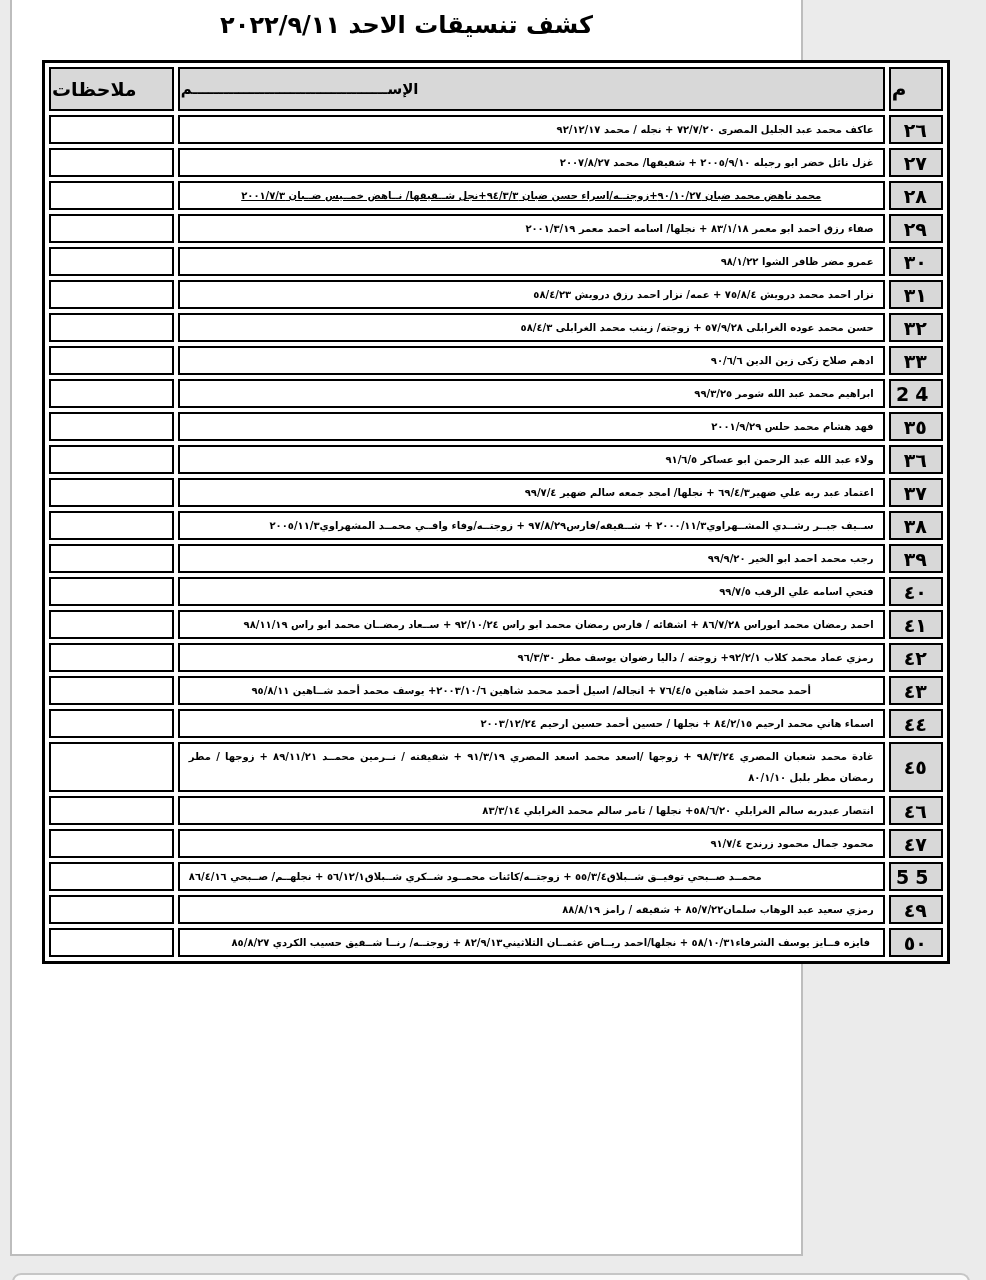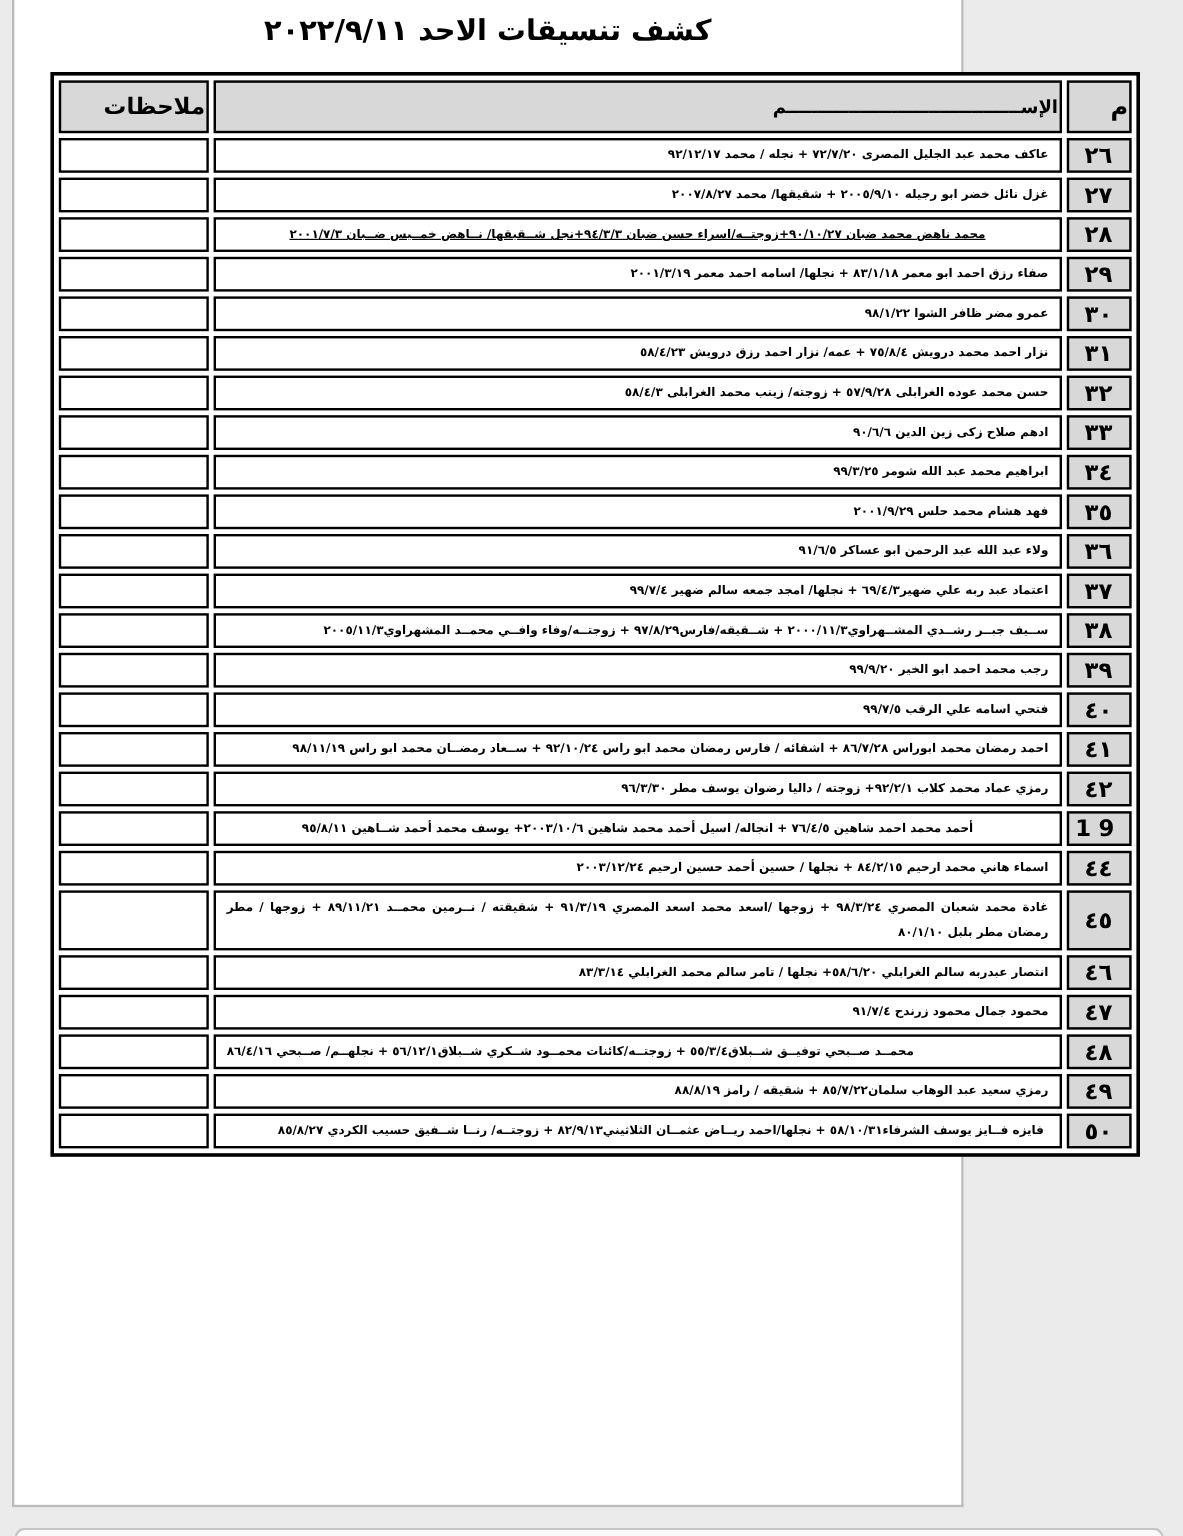--- a/index.html
+++ b/index.html
@@ -42,21 +42,21 @@
     border-collapse:separate;border-spacing:4px;
     background:var(--page);
     border:3px solid var(--border);
   }
   col.c-serial{width:54px;}
   col.c-name{width:702px;}
   col.c-notes{width:124px;}
   th,td{border:2px solid var(--border);vertical-align:middle;}
   th{
     background:var(--header-bg);
-    height:44px;text-align:right;font-weight:bold;
+    height:44px;text-align:left;font-weight:bold;
   }
   th.h-name{font-size:15px;overflow:hidden;white-space:nowrap;}
   th.h-notes{font-size:19px;}
   th.h-serial{font-size:20px;}
   td.serial{
     background:var(--serial-bg);
     text-align:center;font-size:19px;font-weight:bold;
     letter-spacing:6px;padding-left:0;
   }
   td.name{
@@ -127,21 +127,21 @@
           <td class="serial">٣٢</td>
           <td class="name">حسن محمد عوده الغرابلى ٥٧/٩/٢٨ + زوجته/ زينب محمد الغرابلى ٥٨/٤/٣</td>
           <td class="notes"></td>
         </tr>
         <tr>
           <td class="serial">٣٣</td>
           <td class="name">ادهم صلاح زكى زين الدين ٩٠/٦/٦</td>
           <td class="notes"></td>
         </tr>
         <tr>
-          <td class="serial">٣٤</td>
+          <td class="serial">24</td>
           <td class="name">ابراهيم محمد عبد الله شومر ٩٩/٣/٢٥</td>
           <td class="notes"></td>
         </tr>
         <tr>
           <td class="serial">٣٥</td>
           <td class="name">فهد هشام محمد حلس ٢٠٠١/٩/٢٩</td>
           <td class="notes"></td>
         </tr>
         <tr>
           <td class="serial">٣٦</td>
@@ -172,21 +172,21 @@
           <td class="serial">٤١</td>
           <td class="name">احمد رمضان محمد ابوراس ٨٦/٧/٢٨ + اشقائه / فارس رمضان محمد ابو راس ٩٢/١٠/٢٤ + ســعاد رمضــان محمد ابو راس ٩٨/١١/١٩</td>
           <td class="notes"></td>
         </tr>
         <tr>
           <td class="serial">٤٢</td>
           <td class="name">رمزي عماد محمد كلاب ٩٢/٢/١+ زوجته / داليا رضوان يوسف مطر ٩٦/٣/٣٠</td>
           <td class="notes"></td>
         </tr>
         <tr>
-          <td class="serial">19</td>
+          <td class="serial">٤٣</td>
           <td class="name">أحمد محمد احمد شاهين ٧٦/٤/٥ + انجاله/ اسيل أحمد محمد شاهين ٢٠٠٣/١٠/٦+ يوسف محمد أحمد شــاهين ٩٥/٨/١١</td>
           <td class="notes"></td>
         </tr>
         <tr>
           <td class="serial">٤٤</td>
           <td class="name">اسماء هاني محمد ارحيم ٨٤/٢/١٥ + نجلها / حسين أحمد حسين ارحيم ٢٠٠٣/١٢/٢٤</td>
           <td class="notes"></td>
         </tr>
         <tr>
           <td class="serial">٤٥</td>
@@ -197,21 +197,21 @@
           <td class="serial">٤٦</td>
           <td class="name">انتصار عبدربه سالم الغرابلي ٥٨/٦/٢٠+ نجلها / تامر سالم محمد الغرابلي ٨٣/٣/١٤</td>
           <td class="notes"></td>
         </tr>
         <tr>
           <td class="serial">٤٧</td>
           <td class="name">محمود جمال محمود زرندح ٩١/٧/٤</td>
           <td class="notes"></td>
         </tr>
         <tr>
-          <td class="serial">٤٨</td>
+          <td class="serial">55</td>
           <td class="name">محمــد صــبحي توفيــق شــبلاق٥٥/٣/٤ + زوجتــه/كائنات محمــود شــكري شــبلاق٥٦/١٢/١ + نجلهــم/ صــبحي ٨٦/٤/١٦</td>
           <td class="notes"></td>
         </tr>
         <tr>
           <td class="serial">٤٩</td>
           <td class="name">رمزي سعيد عبد الوهاب سلمان٨٥/٧/٢٢ + شقيقه / رامز ٨٨/٨/١٩</td>
           <td class="notes"></td>
         </tr>
         <tr>
           <td class="serial">٥٠</td>

